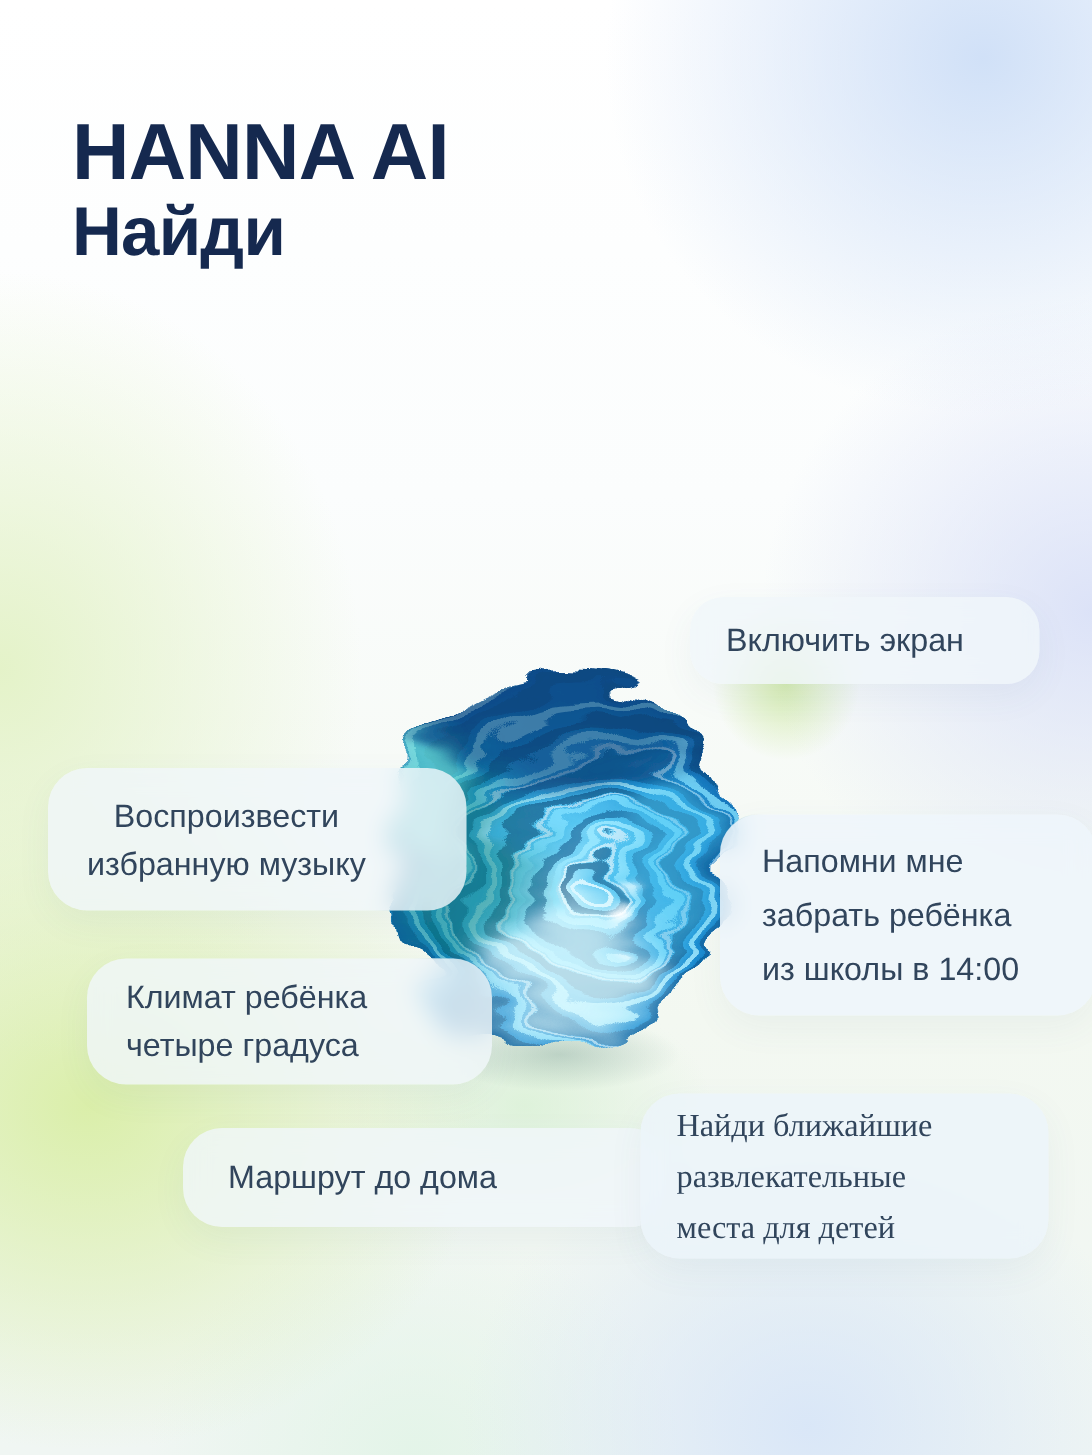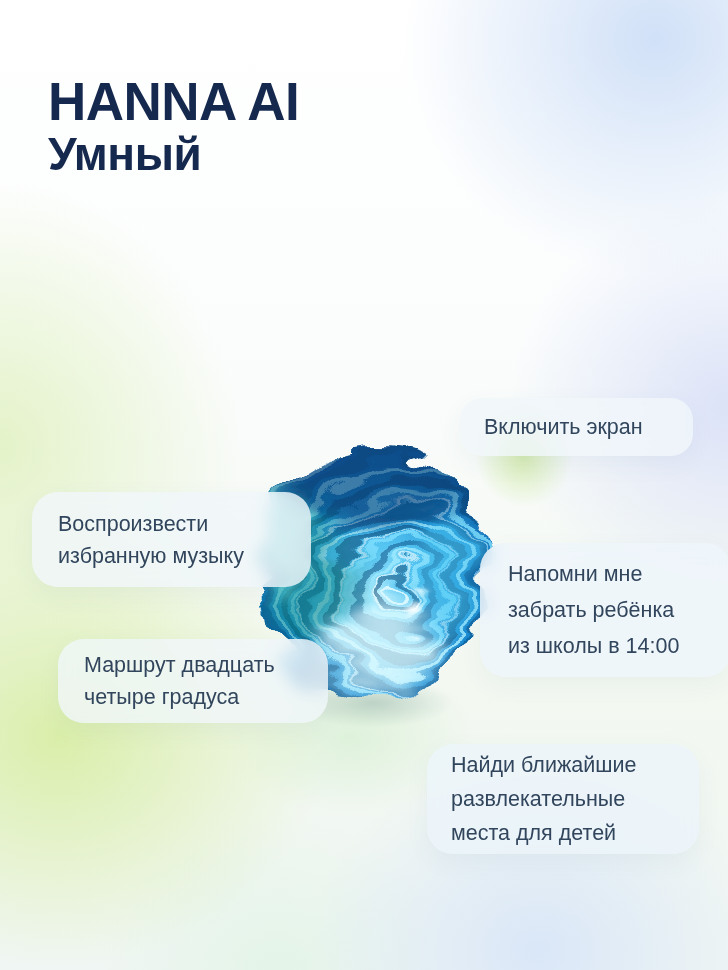--- a/index.html
+++ b/index.html
@@ -36,34 +36,34 @@
     background:rgba(240,246,250,0.80);
     -webkit-backdrop-filter:blur(8px) saturate(0.95);
     backdrop-filter:blur(8px) saturate(0.95);
     border-radius:26px;color:#31455c;
     font-size:21.5px;line-height:32px;white-space:pre-line;
     padding:0 26px 0 30px;
     box-shadow:0 8px 24px rgba(70,100,130,0.06);
   }
   .b0{left:95px;  top:338px; width:312px; height:96px;}
   .b1{left:460px; top:398px; width:197px; height:58px; border-radius:22px; padding:0 12px 0 24px;}
-  .b2{left:32px;  top:492px; width:237px; height:95px; padding:0 16px 0 26px;}
+  .b2{left:32px;  top:512px; width:237px; height:95px; padding:0 16px 0 26px;text-align:center;}
   .b3{left:480px; top:543px; width:211px; height:134px; line-height:36px; padding:0 12px 0 28px; background:rgba(238,245,251,0.82);}
   .b4{left:58px;  top:639px; width:228px; height:84px;  padding:0 16px 0 26px;}
   .b5{left:122px; top:752px; width:268px; height:66px;}
-  .b6{left:427px; top:744px; width:236px; height:110px; line-height:34px; padding:0 12px 0 24px; background:rgba(236,244,250,0.82);}
+  .b6{left:427px; top:729px; width:236px; height:110px; line-height:34px; padding:0 12px 0 24px; background:rgba(236,244,250,0.82);font-family:Liberation Serif, serif;}
 </style>
 </head>
 <body>
 
 <div class="stage">
 
   <div class="title">
     <div class="brand">HANNA AI</div>
-    <div>Умный</div>
+    <div>Найди</div>
   </div>
 
   <div class="orb-shadow"></div>
 
   <div class="orb">
     <svg viewBox="0 0 300 300" preserveAspectRatio="none" aria-hidden="true">
       <defs>
         <radialGradient id="orbBase" cx="52%" cy="58%" r="68%">
           <stop offset="0%" stop-color="#c4f3ff"></stop>
           <stop offset="28%" stop-color="#56c6f2"></stop>
@@ -120,19 +120,20 @@
       </g>
     </svg>
   </div>
 
   <div class="bubble b1">Включить экран</div>
   <div class="bubble b2">Воспроизвести
 избранную музыку</div>
   <div class="bubble b3">Напомни мне
 забрать ребёнка
 из школы в 14:00</div>
-  <div class="bubble b4">Маршрут двадцать
+  <div class="bubble b4">Климат ребёнка
 четыре градуса</div>
+  <div class="bubble b5">Маршрут до дома</div>
   <div class="bubble b6">Найди ближайшие
 развлекательные
 места для детей</div>
 
 </div>
 
 </body></html>

